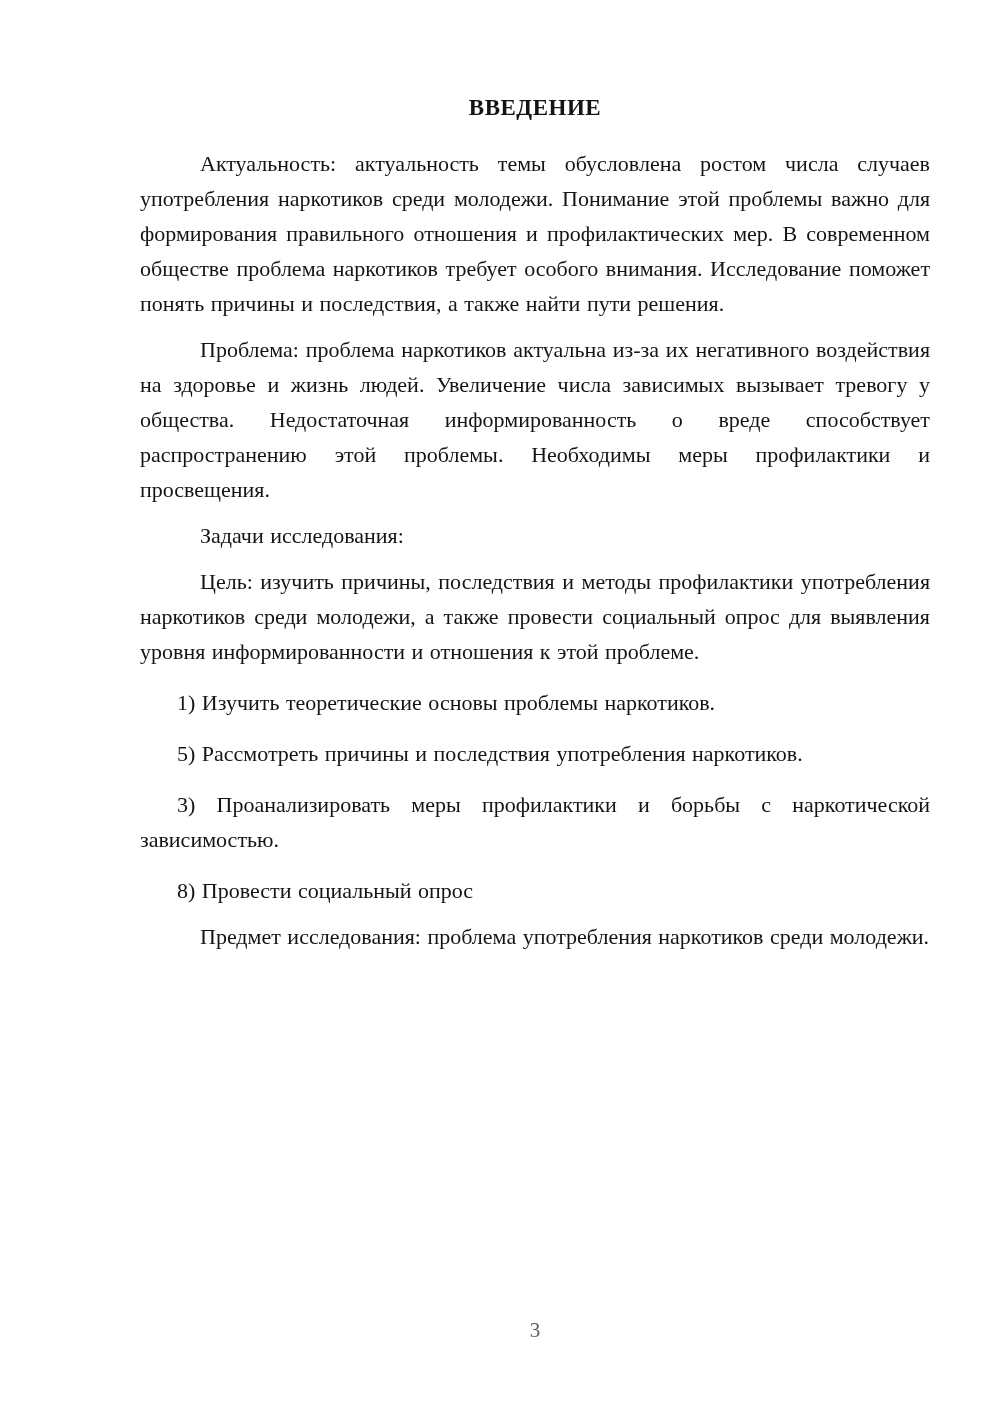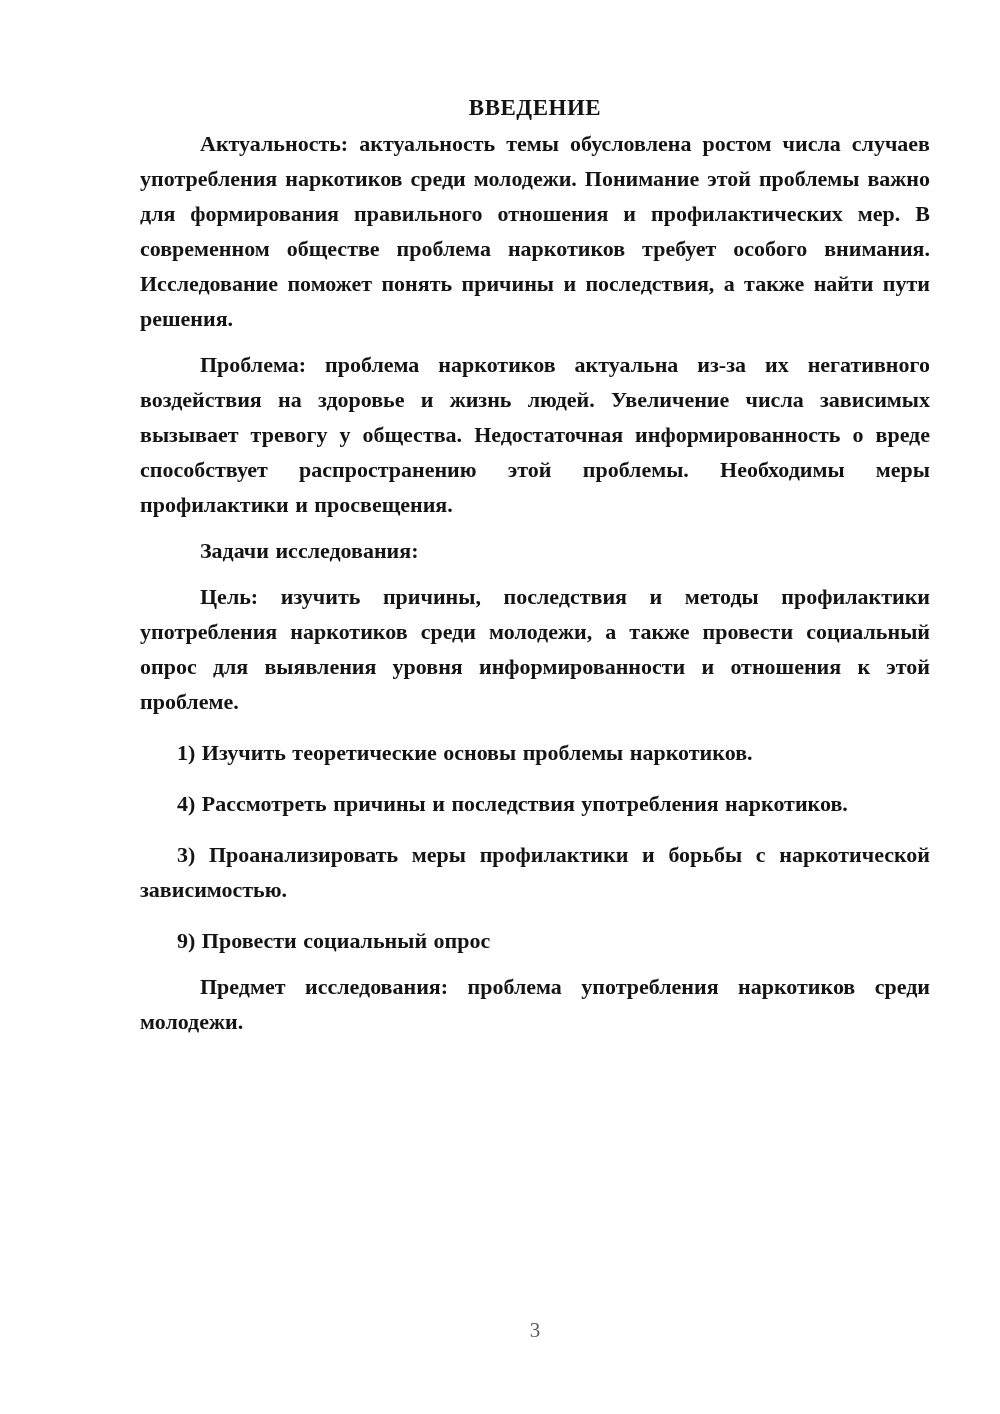--- a/index.html
+++ b/index.html
@@ -24,30 +24,29 @@
     box-sizing: border-box;
     padding: 90px 70px 0 140px;
     background: #ffffff;
   }
   .doc-title {
     font-size: 23px;
     line-height: 35px;
     font-weight: bold;
     text-align: center;
     letter-spacing: 0.5px;
-    margin: 0 0 1px 0;
+    margin: 0 0 21px 0;
   }
   .para {
     font-size: 22px;
     line-height: 35px;
     text-align: justify;
     text-indent: 60px;
     margin: 0 0 11px 0;
     word-spacing: 1px;
-    font-weight: bold;
   }
   .para.item {
     text-indent: 37px;
     margin-top: 16px;
   }
   .page-number {
     position: absolute;
     top: 1318px;
     left: 140px;
     width: 790px;
@@ -60,19 +59,19 @@
 <body>
 
 <div class="page">
   <h1 class="doc-title">ВВЕДЕНИЕ</h1>
 
   <p class="para">Актуальность: актуальность темы обусловлена ростом числа случаев употребления наркотиков среди молодежи. Понимание этой проблемы важно для формирования правильного отношения и профилактических мер. В современном обществе проблема наркотиков требует особого внимания. Исследование поможет понять причины и последствия, а также найти пути решения.</p>
   <p class="para">Проблема: проблема наркотиков актуальна из-за их негативного воздействия на здоровье и жизнь людей. Увеличение числа зависимых вызывает тревогу у общества. Недостаточная информированность о вреде способствует распространению этой проблемы. Необходимы меры профилактики и просвещения.</p>
   <p class="para">Задачи исследования:</p>
   <p class="para">Цель: изучить причины, последствия и методы профилактики употребления наркотиков среди молодежи, а также провести социальный опрос для выявления уровня информированности и отношения к этой проблеме.</p>
   <p class="para item">1) Изучить теоретические основы проблемы наркотиков.</p>
-  <p class="para item">4) Рассмотреть причины и последствия употребления наркотиков.</p>
+  <p class="para item">5) Рассмотреть причины и последствия употребления наркотиков.</p>
   <p class="para item">3) Проанализировать меры профилактики и борьбы с наркотической зависимостью.</p>
-  <p class="para item">9) Провести социальный опрос</p>
+  <p class="para item">8) Провести социальный опрос</p>
   <p class="para">Предмет исследования: проблема употребления наркотиков среди молодежи.</p>
 
   <div class="page-number">3</div>
 </div>
 
 </body></html>

